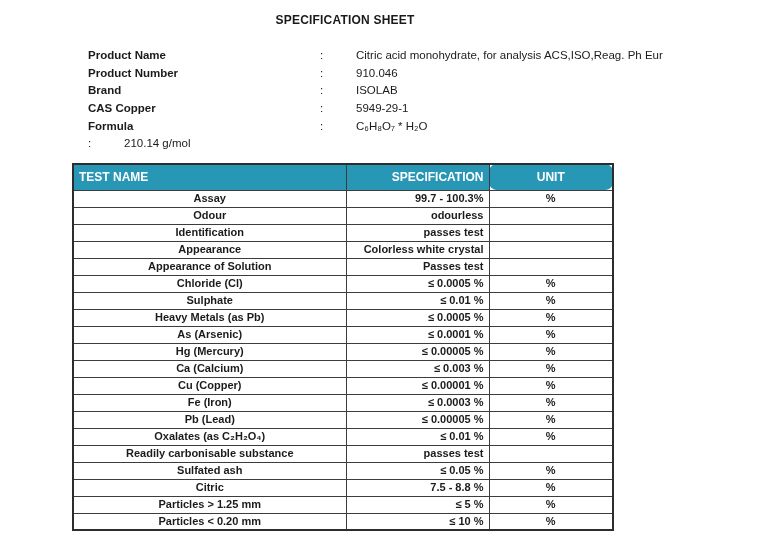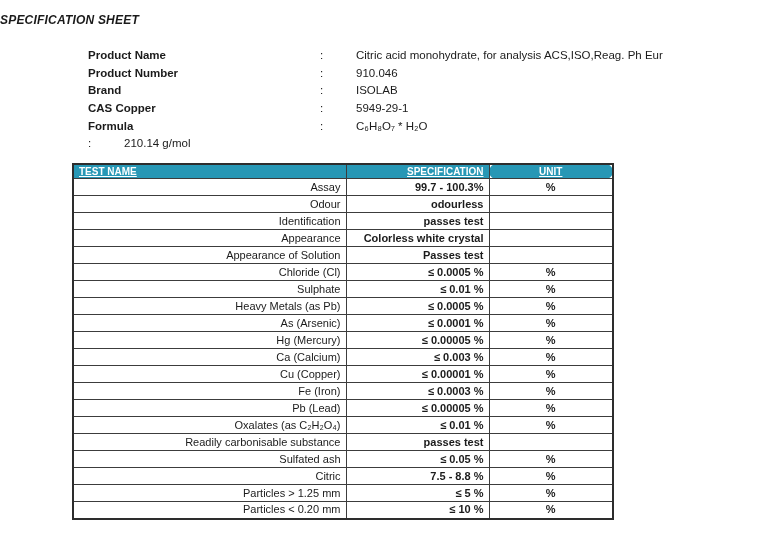--- a/index.html
+++ b/index.html
@@ -8,25 +8,25 @@
     width: 781px; height: 547px;
     position: relative;
     overflow: hidden;
     font-family: "Liberation Sans", "DejaVu Sans", sans-serif;
     color: #1b1b1b;
   }
   .doc-title {
     position: absolute;
     top: 13px; left: 0;
     width: 690px;
+    text-align: center;
     font-size: 12px;
     font-weight: 700;
     letter-spacing: 0.2px;
     color: #1a1a1a;
-    font-style: italic;
   }
   .info-section {
     position: absolute;
     left: 88px; top: 47px;
     width: 600px;
   }
   .info-row {
     display: flex;
     align-items: center;
     height: 17.7px;
@@ -47,26 +47,25 @@
   .spec-table th, .spec-table td {
     border: 1px solid #3c3c3c;
     font-size: 11px;
     padding: 0 5px;
     height: 17px;
     line-height: 13px;
     overflow: hidden;
     white-space: nowrap;
   }
   .spec-table th {
-    height: 14px;
-    font-size: 10px;
+    height: 26px;
+    font-size: 12px;
     font-weight: 700;
-    text-decoration: underline;
-  }
-  .col-test { width: 273px; text-align: right; font-weight: 400; }
+  }
+  .col-test { width: 273px; text-align: center; font-weight: 700; }
   .col-spec { width: 143px; text-align: right; font-weight: 700; }
   .col-unit { width: 124px; text-align: center; font-weight: 700; border-radius: 8px; }
   th.col-test { text-align: left; }
 </style>
 </head>
 <body>
 
 <div class="doc-title">SPECIFICATION SHEET</div>
 
 <div class="info-section">

